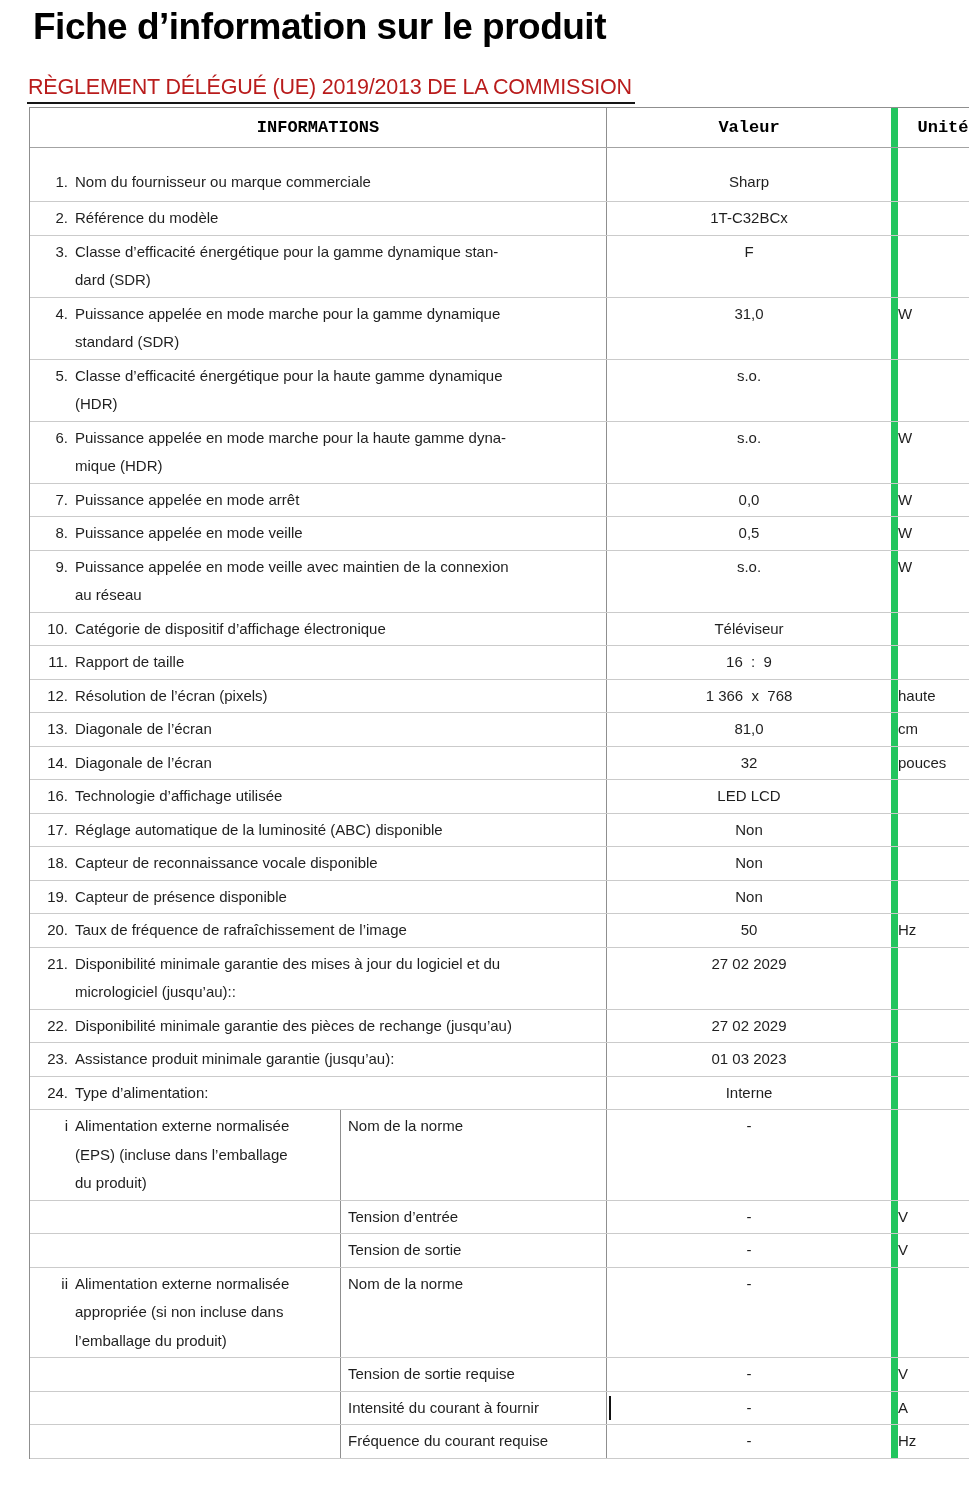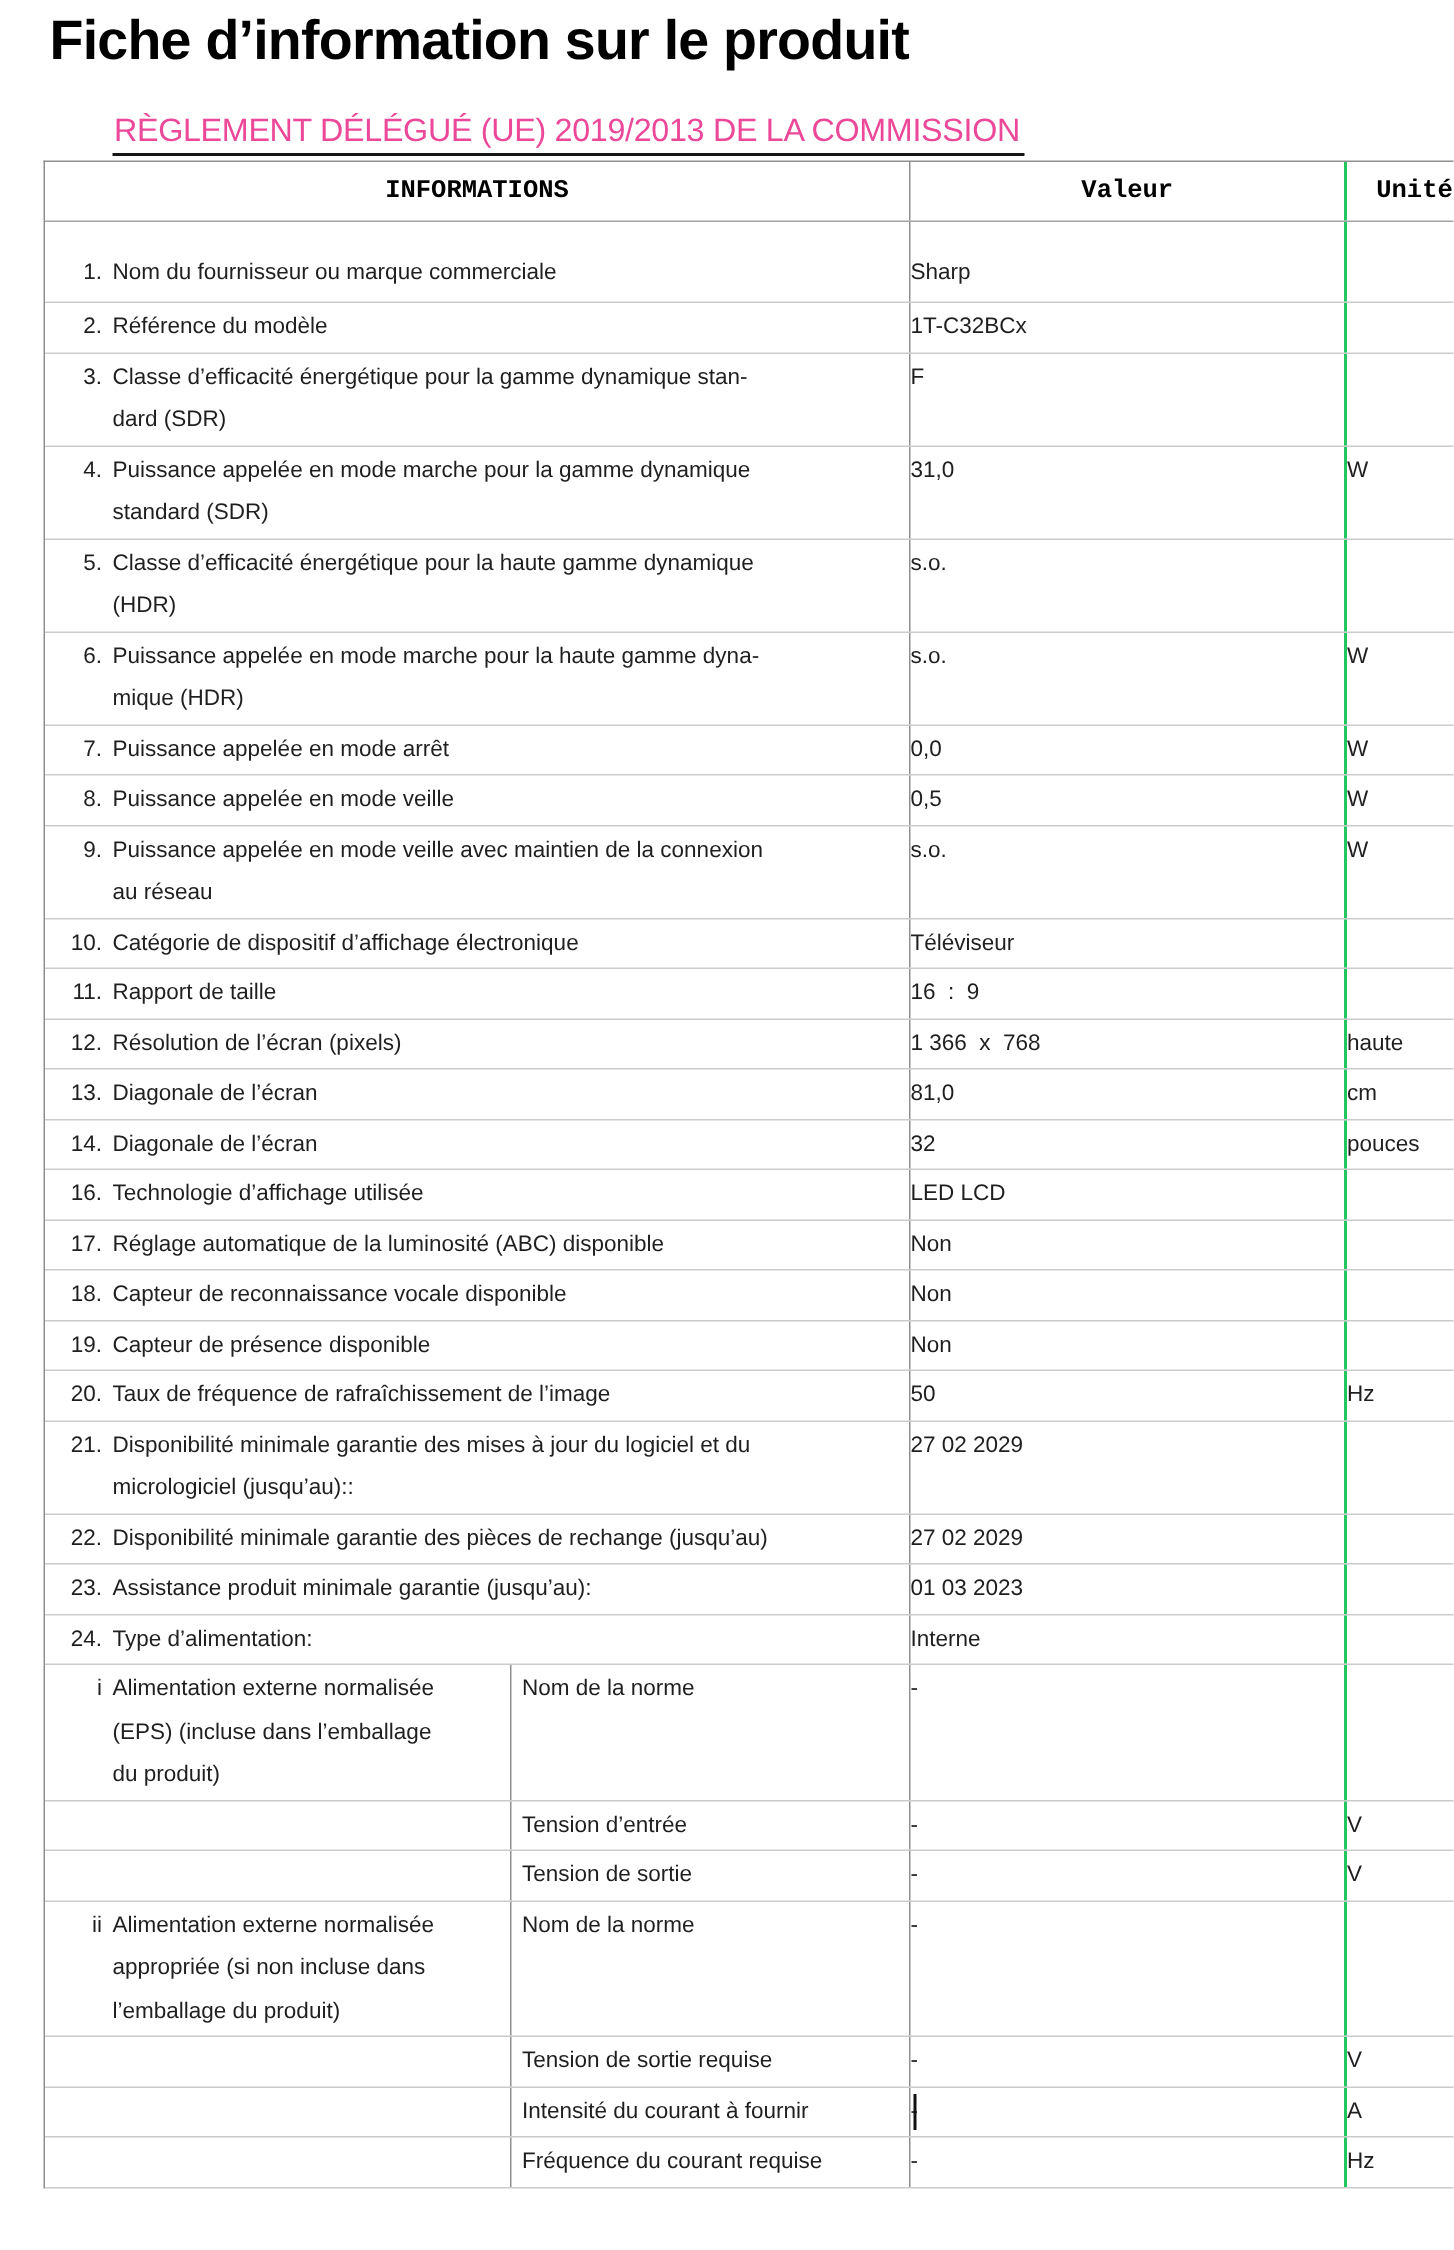--- a/index.html
+++ b/index.html
@@ -1,27 +1,27 @@
 <!DOCTYPE html>
 <html><head>
 <meta charset="utf-8">
 <style>
   html,body{margin:0;padding:0;background:#ffffff;}
   .page{position:relative;width:969px;height:1500px;background:#fff;overflow:hidden;
         font-family:"Liberation Sans",sans-serif;color:#1f1f1f;padding-left:26px;}
   .doc-title{margin:0;padding:6px 0 0 7px;font-size:37px;line-height:1.15;font-weight:700;
              color:#000;letter-spacing:-0.5px;}
   .subtitle-wrap{margin:26px 0 0 1px;}
-  .doc-subtitle{display:inline-block;font-size:21.5px;color:#ec4899;padding:0 3px 2px 1px;
-                border-bottom:2px solid #161616;letter-spacing:-0.2px;margin-left:48px;}
+  .doc-subtitle{display:inline-block;font-size:21.5px;color:#b91c1c;padding:0 3px 2px 1px;
+                border-bottom:2px solid #161616;letter-spacing:-0.2px;}
   .table{margin:3px 0 0 3px;width:958px;border:1px solid #8f8f8f;border-bottom:none;}
   .thead{display:flex;height:39px;border-bottom:1px solid #a3a3a3;font-weight:700;
          font-size:17px;color:#000;font-family:Liberation Mono, monospace;}
   .c-info{width:577px;border-right:1px solid #8f8f8f;box-sizing:border-box;}
-  .c-val{width:291px;border-right:2px solid #22c55e;box-sizing:border-box;text-align:left;
+  .c-val{width:291px;border-right:7px solid #22c55e;box-sizing:border-box;text-align:center;
          white-space:pre;position:relative;}
   .c-unit{flex:1;text-align:left;}
   .thead .c-info,.thead .c-val,.thead .c-unit{display:flex;align-items:center;justify-content:center;height:100%;}
   .row{display:flex;border-bottom:1px solid #cbcbcb;line-height:28.5px;font-size:15px;}
   .cell{padding:2px 0;}
   .row .c-info{display:flex;}
   .row .c-info.split{padding:0;}
   .num{flex:none;width:38px;text-align:right;}
   .label{margin-left:7px;white-space:pre-line;}
   .sub-left{width:311px;border-right:1px solid #8f8f8f;box-sizing:border-box;display:flex;padding:2px 0;}

